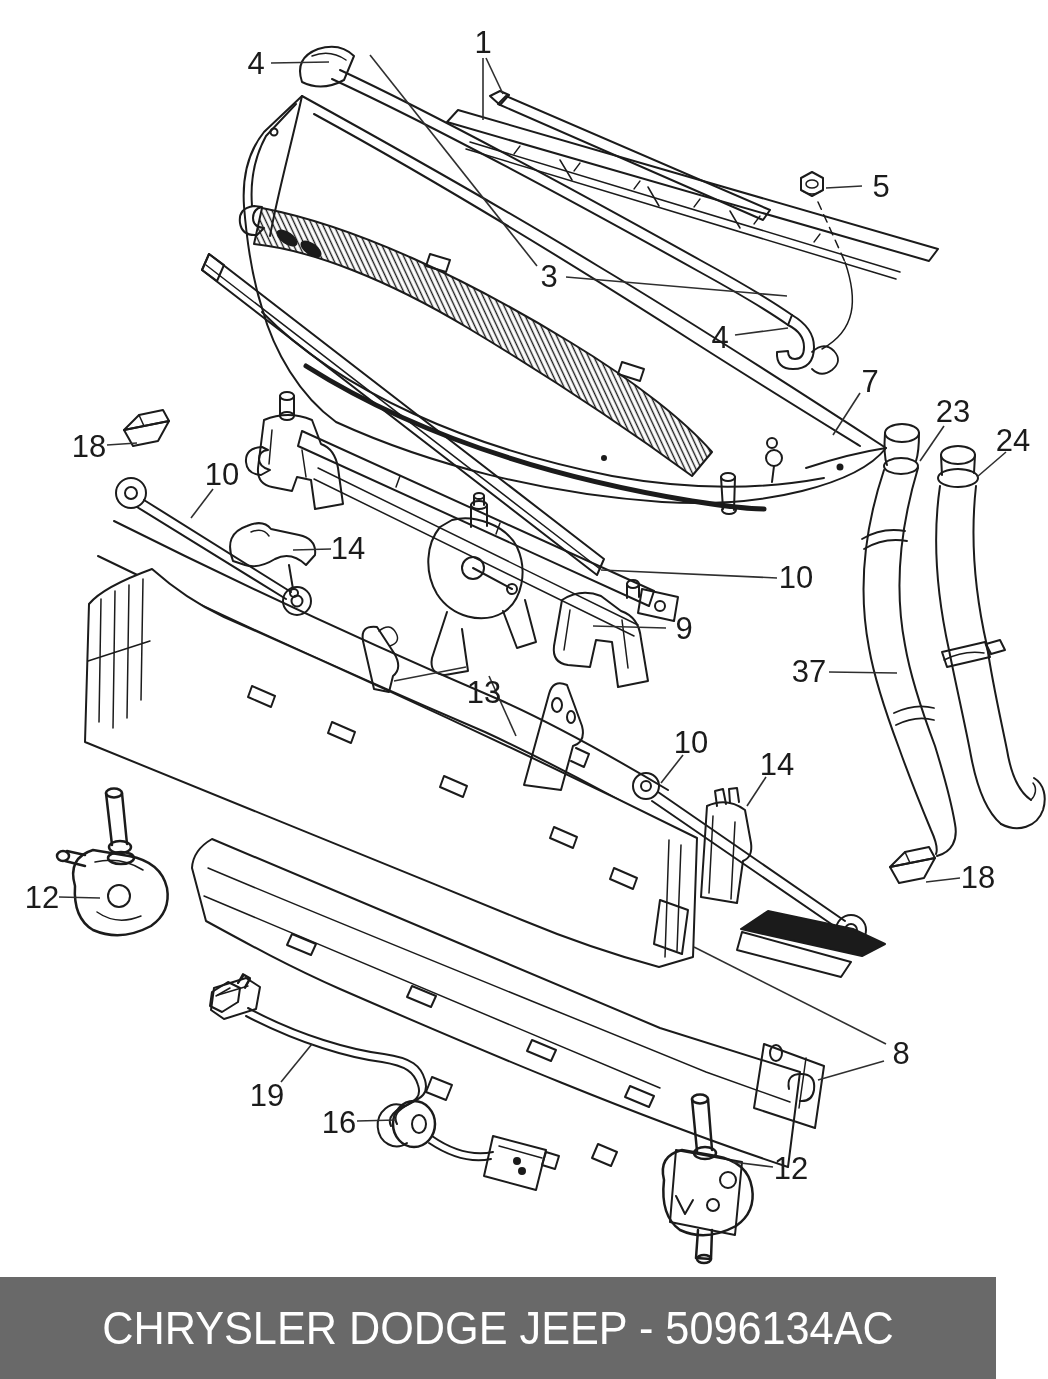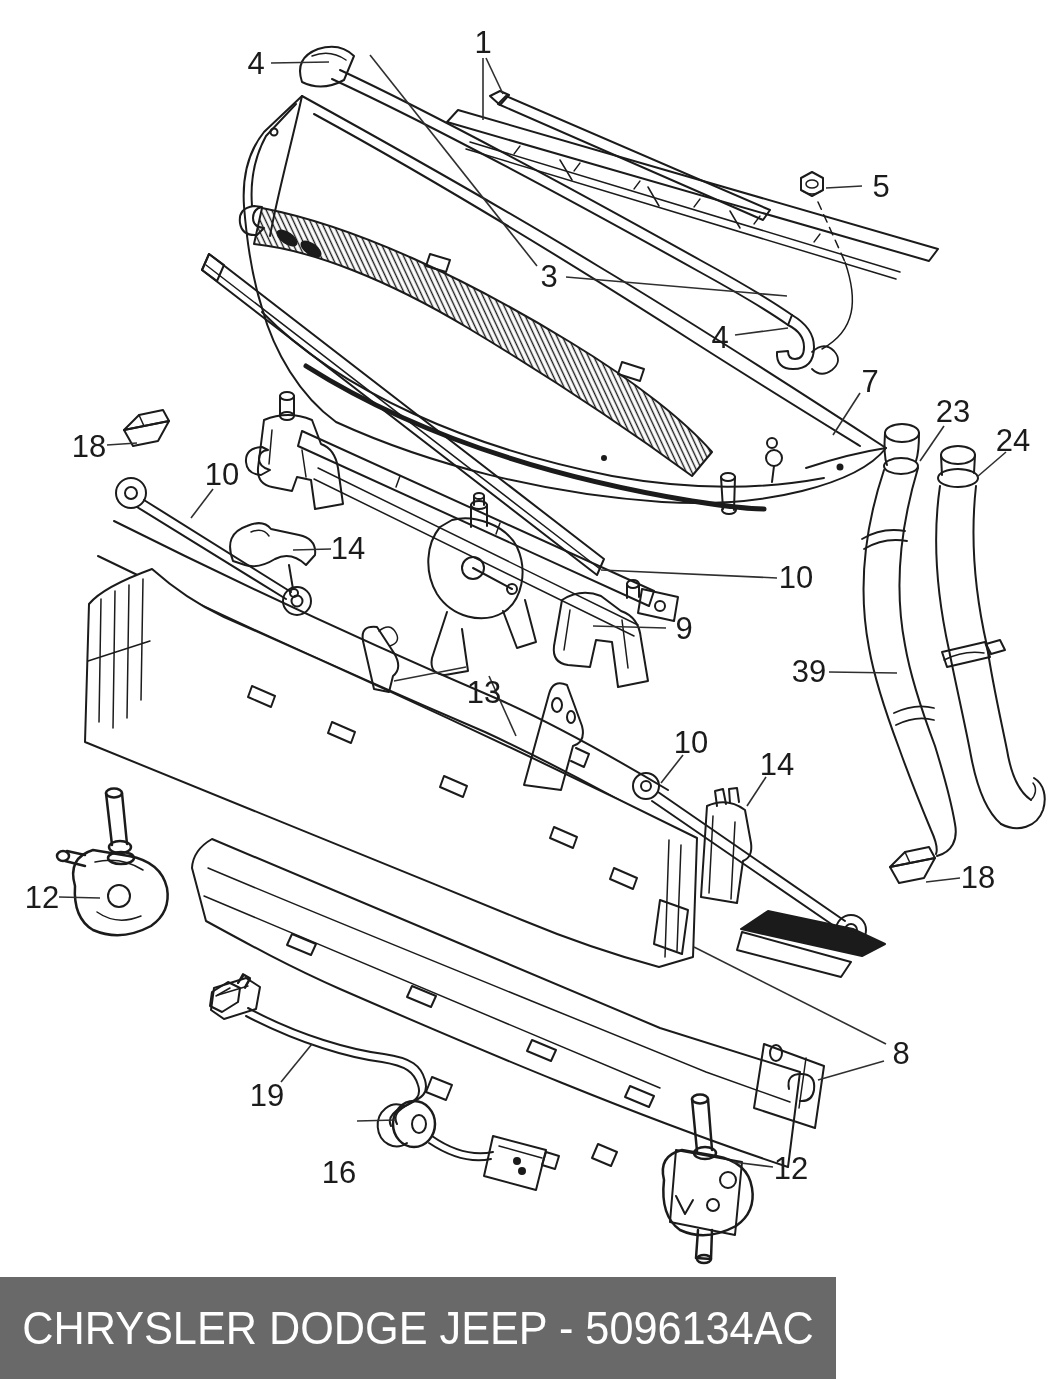--- a/index.html
+++ b/index.html
@@ -31,21 +31,21 @@
     transform:translate(-50%,-50%);
     font-size:31px;
     line-height:1;
     color:#1b1b1b;
     white-space:nowrap;
   }
   .footer{
     position:absolute;
     left:0;
     top:1277px;
-    width:836px;
+    width:996px;
     height:102px;
     background:#696969;
     display:flex;
     align-items:center;
     justify-content:center;
   }
   .footer .footer-text{
     color:#ffffff;
     font-size:46px;
     letter-spacing:0px;
@@ -344,28 +344,28 @@
       <div class="callout" style="left: 720px; top: 337px;">4</div>
       <div class="callout" style="left: 870px; top: 381px;">7</div>
       <div class="callout" style="left: 953px; top: 411px;">23</div>
       <div class="callout" style="left: 1013px; top: 440px;">24</div>
       <div class="callout" style="left: 89px; top: 446px;">18</div>
       <div class="callout" style="left: 222px; top: 474px;">10</div>
       <div class="callout" style="left: 348px; top: 548px;">14</div>
       <div class="callout" style="left: 796px; top: 577px;">10</div>
       <div class="callout" style="left: 684px; top: 628px;">9</div>
       <div class="callout" style="left: 484px; top: 692px;">13</div>
-      <div class="callout" style="left: 809px; top: 671px;">39</div>
+      <div class="callout" style="left: 809px; top: 671px;">37</div>
       <div class="callout" style="left: 691px; top: 742px;">10</div>
       <div class="callout" style="left: 777px; top: 764px;">14</div>
       <div class="callout" style="left: 978px; top: 877px;">18</div>
       <div class="callout" style="left: 42px; top: 897px;">12</div>
       <div class="callout" style="left: 901px; top: 1053px;">8</div>
       <div class="callout" style="left: 267px; top: 1095px;">19</div>
-      <div class="callout" style="left: 339px; top: 1172px;">16</div>
+      <div class="callout" style="left: 339px; top: 1122px;">16</div>
       <div class="callout" style="left: 791px; top: 1168px;">12</div>
     </div>
 
   <div class="footer" style="background: rgb(105, 105, 105);">
     <span class="footer-text" style="color: rgb(255, 255, 255);">CHRYSLER DODGE JEEP - 5096134AC</span>
   </div>
 
 </div>
 
 </body></html>

